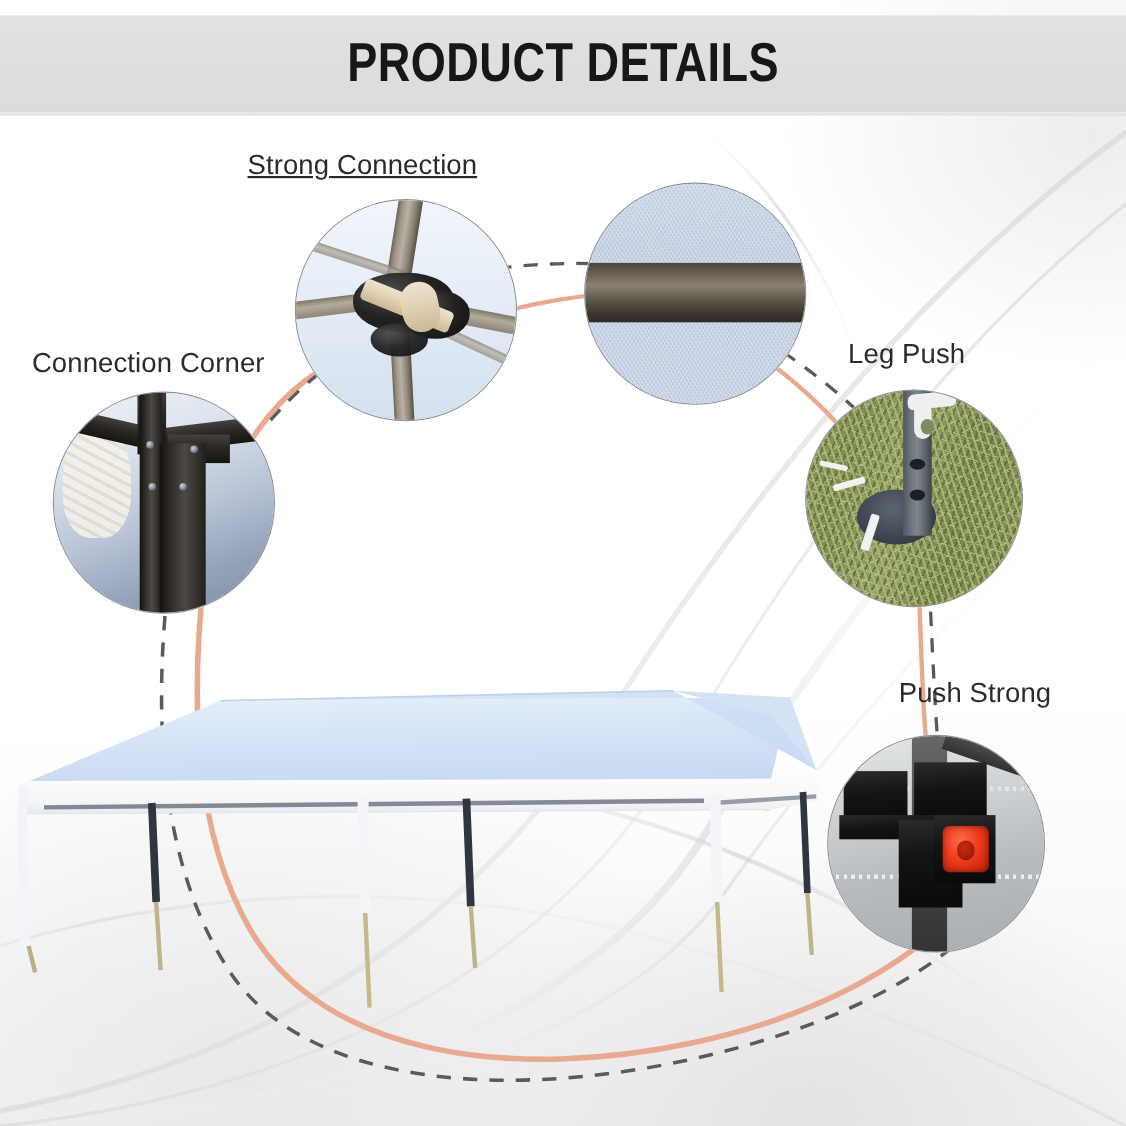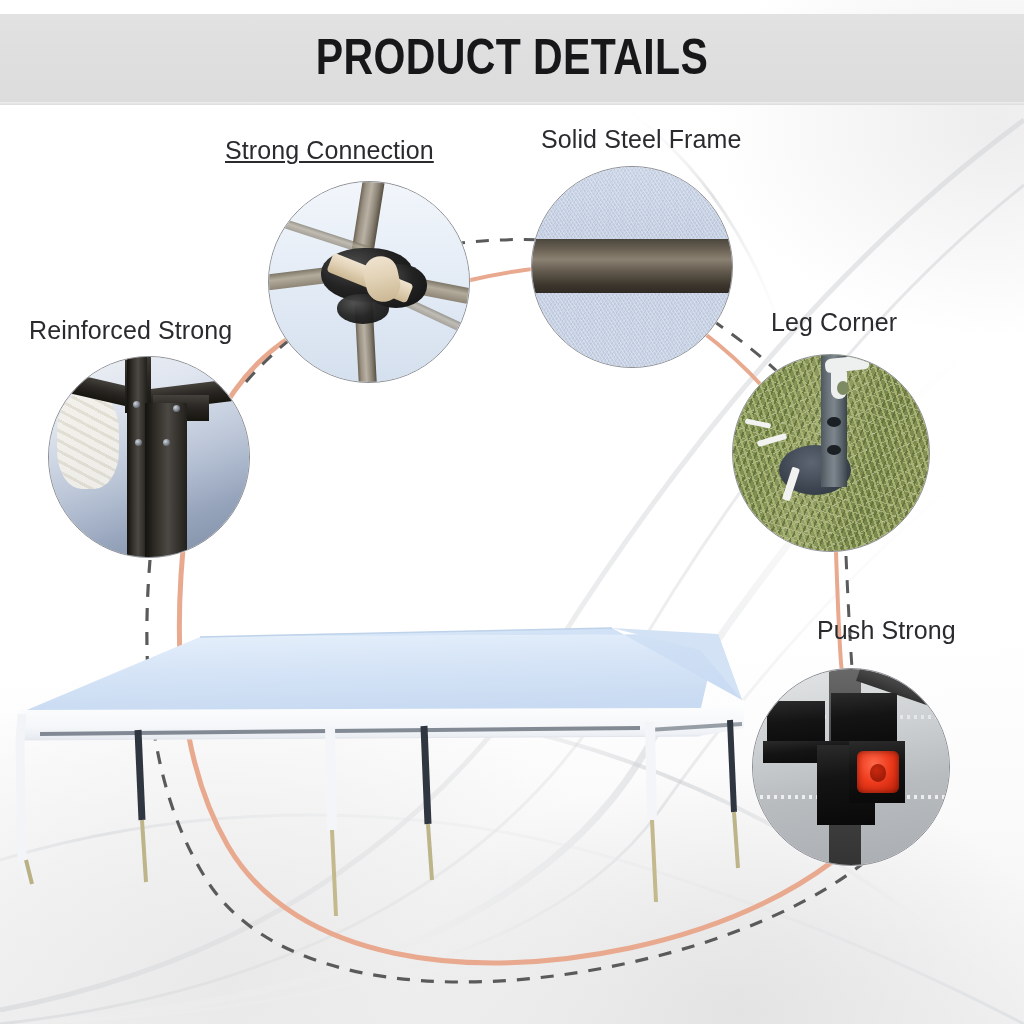--- a/index.html
+++ b/index.html
@@ -296,18 +296,17 @@
       <div class="pblock" style="left:14px;top:32px;width:58px;height:52px;"></div>
       <div class="pblock" style="left:78px;top:24px;width:66px;height:58px;"></div>
       <div class="pblock" style="left:10px;top:72px;width:136px;height:22px;"></div>
       <div class="pblock" style="left:64px;top:76px;width:58px;height:80px;"></div>
       <div class="pblock" style="left:96px;top:72px;width:56px;height:62px;"></div>
       <div class="pbtn" style="left:104px;top:82px;width:42px;height:42px;"></div>
     </div>
   </div>
 
   <div class="label" style="left:225px;top:136px;text-decoration:underline;">Strong Connection</div>
-  <div class="label" style="left:541px;top:125px;">Solid Steel Frame</div>
-  <div class="label" style="left:29px;top:316px;">Reinforced Strong</div>
-  <div class="label" style="left:771px;top:308px;">Leg Corner</div>
+  <div class="label" style="left:29px;top:316px;">Connection Corner</div>
+  <div class="label" style="left:771px;top:308px;">Leg Push</div>
   <div class="label" style="left:817px;top:616px;">Push Strong</div>
 
 </div>
 
 </body></html>

